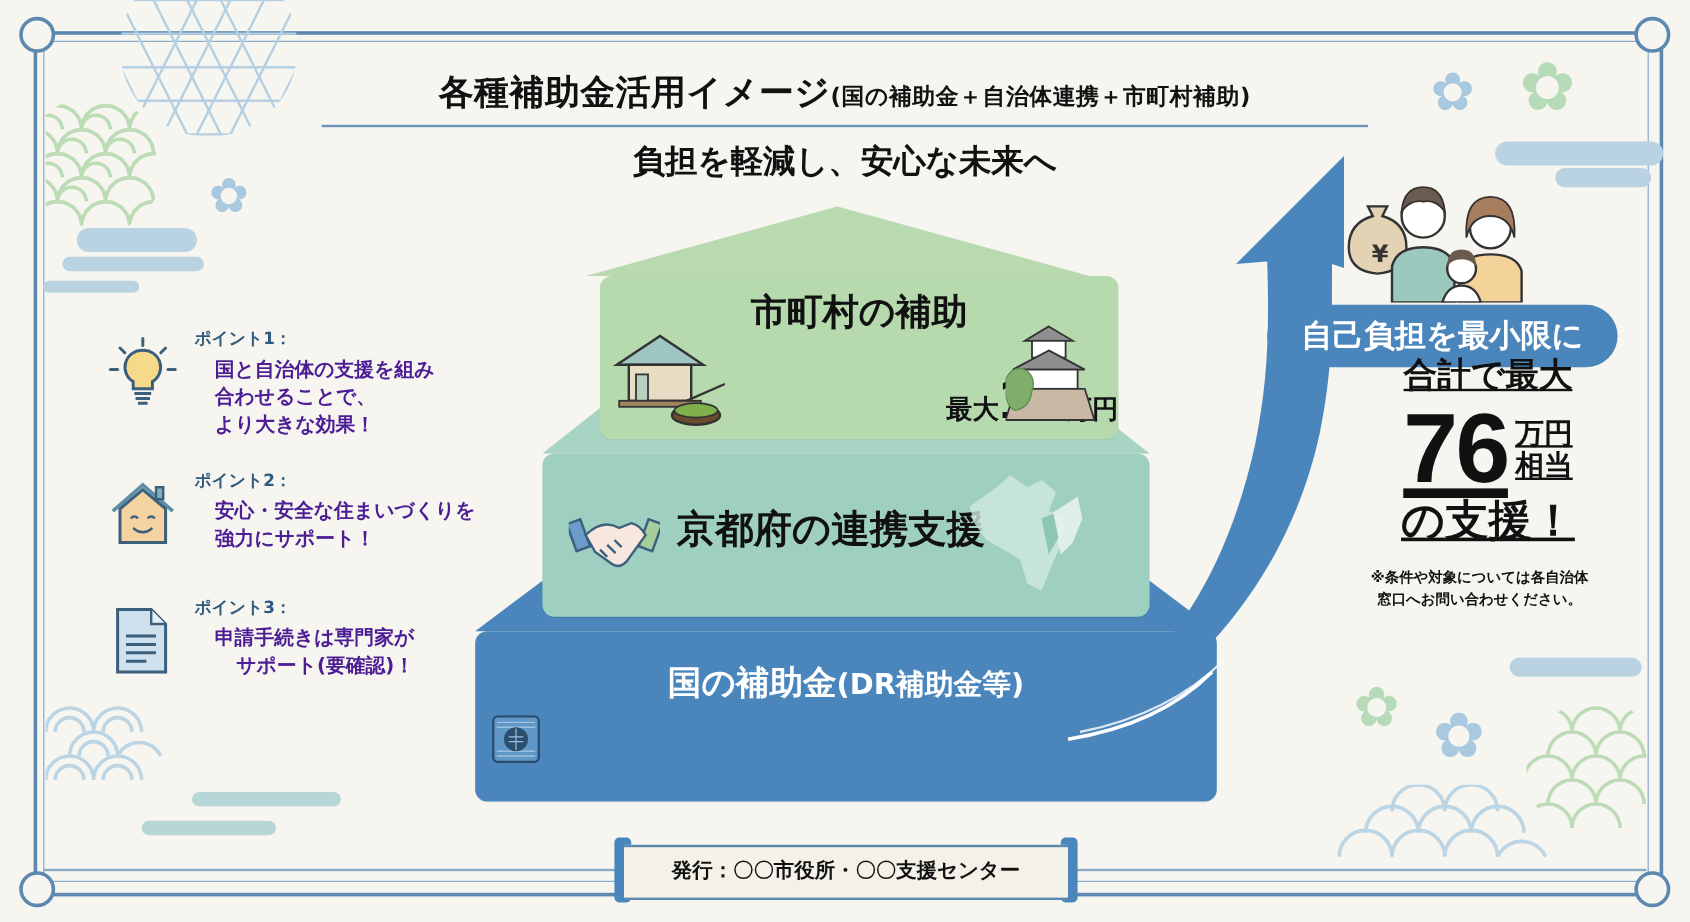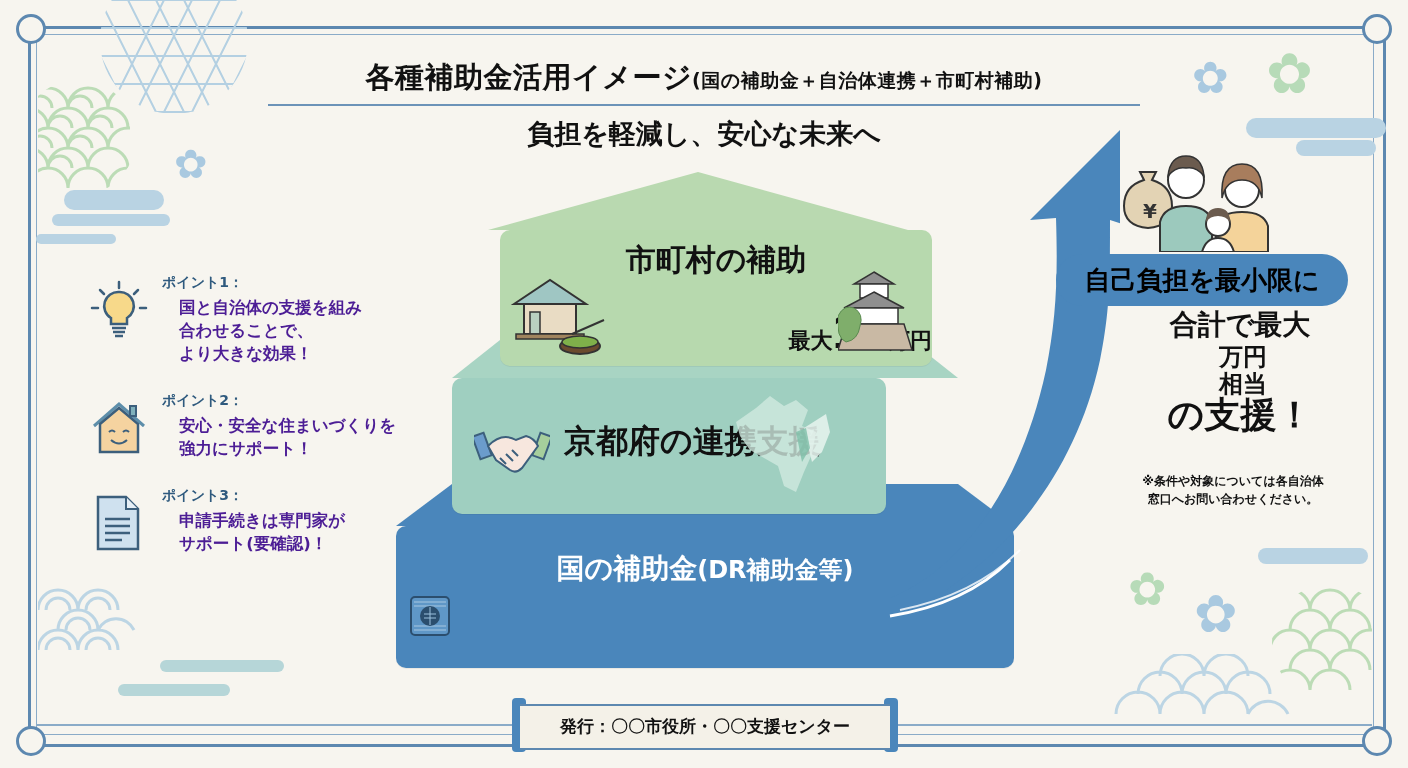--- a/index.html
+++ b/index.html
@@ -23,37 +23,37 @@
   
   .point{position:absolute;left:90px;width:330px;}
   .point .icon{position:absolute;left:0;top:6px;width:58px;height:58px;}
   .point .plabel{position:absolute;left:72px;top:0;font-size:14px;font-weight:bold;color:#2f5a7e;}
   .point .ptext{position:absolute;left:72px;top:22px;font-size:16.5px;font-weight:bold;line-height:23px;color:#4c1d95;white-space:pre-line;margin-left:17px;}
   
   .roof{position:absolute;left:488px;top:172px;width:0;height:0;border-left:210px solid transparent;border-right:210px solid transparent;border-bottom:58px solid #b9d9b0;}
   .ledge{position:absolute;}
   .tier{position:absolute;border-radius:10px;box-shadow:0 1px 0 rgba(0,0,0,0.05);}
   .tier1{left:500px;top:230px;width:432px;height:136px;background:#b7d9ae;}
-  .tier2{left:452px;top:378px;width:434px;height:136px;background:#9fcfc0;}
+  .tier2{left:452px;top:378px;width:506px;height:136px;background:#9fcfc0;}
   .tier3{left:396px;top:526px;width:618px;height:142px;background:#4a86bb;}
   .t1-title{position:absolute;left:0;top:10px;width:100%;text-align:center;font-size:30px;font-weight:bold;color:#111;}
   .t1-sub{position:absolute;left:0;top:50px;width:100%;text-align:center;font-size:17px;font-weight:bold;color:#111;}
   .t1-amt{position:absolute;left:0;top:72px;width:100%;text-align:right;font-weight:bold;color:#111;}
   .amt-pre{font-size:22px;}
   .amt-num{font-size:50px;font-family:"Liberation Sans",sans-serif;font-weight:bold;}
   .amt-suf{font-size:22px;}
   .t2-title{position:absolute;left:112px;top:42px;font-size:32px;font-weight:bold;color:#111;}
   .t3-title{position:absolute;left:0;top:24px;width:100%;text-align:center;font-size:28px;font-weight:bold;color:#fff;}
   .t3-title .paren{font-size:24px;}
   .t3-amt{position:absolute;left:0;top:64px;width:100%;text-align:center;font-weight:bold;color:#fff;}
   
   .arrow-svg{position:absolute;left:860px;top:120px;}
   
-  .pill{position:absolute;left:1056px;top:254px;width:292px;height:52px;border-radius:26px;background:#4a86bb;color:#000000;font-size:26px;font-weight:bold;text-align:center;line-height:52px;}
-  .total{position:absolute;left:1140px;top:308px;width:200px;text-align:center;font-weight:bold;color:#111;}
+  .pill{position:absolute;left:1056px;top:254px;width:292px;height:52px;border-radius:26px;background:#4a86bb;color:#ffffff;font-size:26px;font-weight:bold;text-align:center;line-height:52px;}
+  .total{position:absolute;left:1140px;top:296px;width:200px;text-align:center;font-weight:bold;color:#111;text-decoration:underline;}
   .total .l1{font-size:28px;line-height:34px;}
   .total .row{display:flex;justify-content:center;align-items:center;margin-top:2px;}
   .total .big{font-size:82px;font-family:"Liberation Sans",sans-serif;line-height:86px;letter-spacing:-2px;}
   .total .unit{font-size:24px;line-height:27px;margin-left:6px;text-align:left;}
   .total .l3{font-size:36px;line-height:34px;}
   .note{position:absolute;left:1118px;top:472px;width:230px;font-size:12px;font-weight:bold;line-height:18px;text-align:center;color:#111;white-space:pre-line;}
   
   .scroll{position:absolute;left:520px;top:704px;width:370px;height:42px;background:#f4f1e8;border-top:2px solid #5d88b0;border-bottom:2px solid #5d88b0;text-align:center;line-height:40px;font-size:17px;font-weight:bold;color:#111;}
   .scroll-end{position:absolute;top:698px;width:14px;height:54px;background:#4a86bb;border-radius:4px;}
   .scroll-line{position:absolute;top:724px;height:2px;background:#8aabc8;}
@@ -161,21 +161,21 @@
     <path d="M4 28 L29 6 L54 28" fill="none" stroke="#5d8eaa" stroke-width="3"></path>
     <rect x="40" y="8" width="6" height="10" fill="#7fb0bb" stroke="#3c5f7c" stroke-width="2"></rect>
     <path d="M10 26 L29 10 L48 26 V54 H10 Z" fill="#f5d3a0" stroke="#3c5f7c" stroke-width="2.5"></path>
     <path d="M19 34 q3 -3 6 0 M33 34 q3 -3 6 0" stroke="#3c5f7c" stroke-width="2" fill="none"></path>
     <path d="M21 42 q8 7 16 0" stroke="#3c5f7c" stroke-width="2" fill="none"></path>
   </svg>
   <div class="plabel">ポイント2：</div>
   <div class="ptext">安心・安全な住まいづくりを
 強力にサポート！</div>
 </div>
-<div class="point" style="top:487px;height:80px;">
+<div class="point" style="top:498px;height:80px;text-align:right;">
   <svg class="icon" viewBox="0 0 58 58">
     <path d="M8 4 H36 L48 16 V56 H8 Z" fill="#cfe1ef" stroke="#3c5f7c" stroke-width="2.5"></path>
     <path d="M36 4 V16 H48" fill="#e6eff6" stroke="#3c5f7c" stroke-width="2"></path>
     <g stroke="#3c5f7c" stroke-width="2.5">
         <line x1="15" y1="26" x2="40" y2="26"></line>
         <line x1="15" y1="33" x2="40" y2="33"></line>
         <line x1="15" y1="40" x2="40" y2="40"></line>
         <line x1="15" y1="47" x2="32" y2="47"></line>
       </g>
   </svg>
@@ -267,20 +267,21 @@
   <path d="M102 102 v-26 q4 -14 26 -14 q22 0 26 14 v26z" fill="#f4d39a" stroke="#333" stroke-width="2"></path>
   <circle cx="104" cy="74" r="12" fill="#fff" stroke="#333" stroke-width="2"></circle>
   <path d="M92 72 q0 -14 12 -14 q12 0 12 14 q-4 -6 -12 -6 q-8 0 -12 6z" fill="#6b5b4e"></path>
   <path d="M88 102 q4 -14 16 -14 q12 0 16 14z" fill="#fff" stroke="#333" stroke-width="2"></path>
 </svg>
 
 <div class="pill">自己負担を最小限に</div>
 <div class="total">
   <div class="l1">合計で最大</div>
   <div class="row">
+    <span class="big">76</span>
     <span class="unit"><span>万円</span><br><span>相当</span></span>
   </div>
   <div class="l3">の支援！</div>
 </div>
 <div class="note">※条件や対象については各自治体
 窓口へお問い合わせください。</div>
 
 <div class="scroll-line" style="left:36px;width:486px;"></div>
 <div class="scroll-line" style="left:888px;width:484px;"></div>
 <div class="scroll-end" style="left:512px;"></div>

